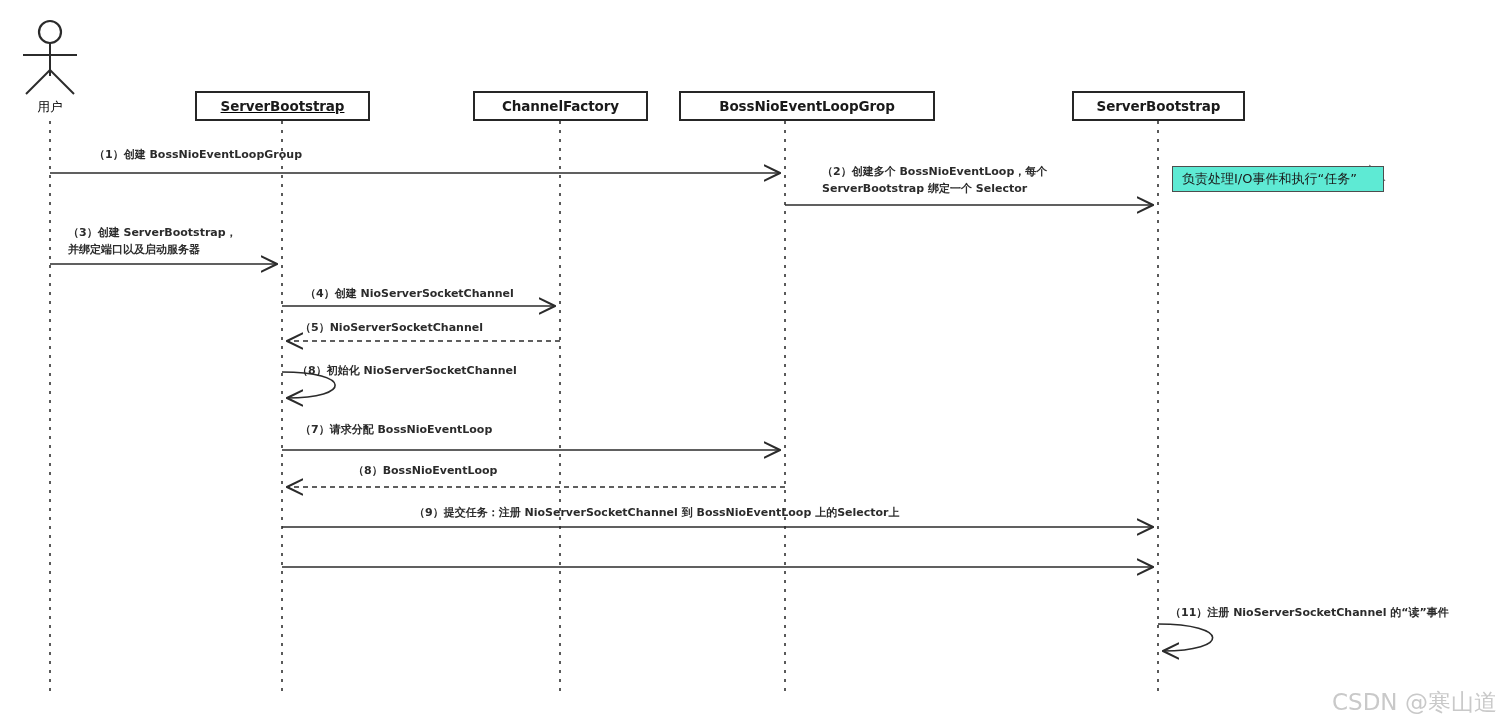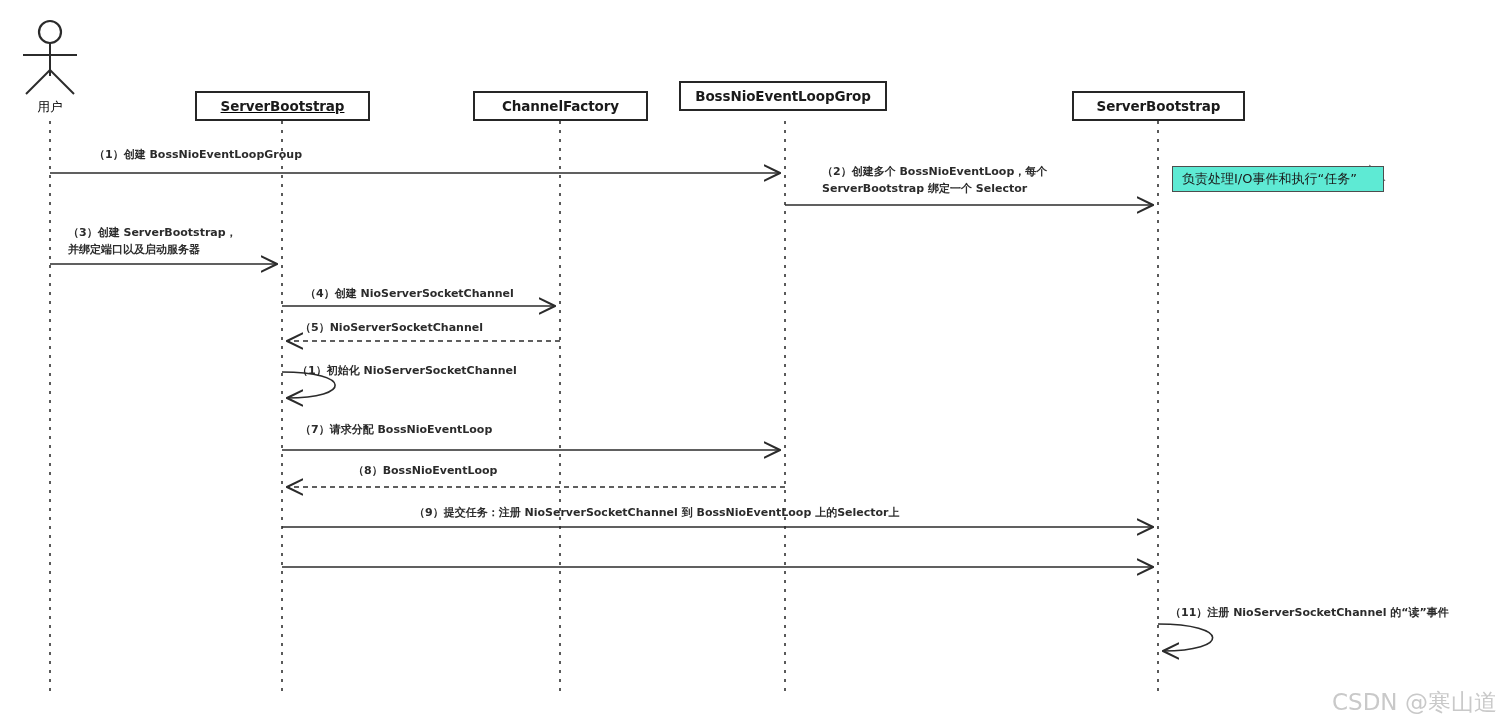--- a/index.html
+++ b/index.html
@@ -150,21 +150,21 @@
   </svg>
 
   <div class="lifeline-box" style="left:195px; top:91px; width:175px;text-decoration:underline;">
     <span>ServerBootstrap</span>
   </div>
 
   <div class="lifeline-box" style="left:473px; top:91px; width:175px;">
     <span>ChannelFactory</span>
   </div>
 
-  <div class="lifeline-box" style="left:679px; top:81px; width:208px;text-align:right;">
+  <div class="lifeline-box" style="left:679px; top:91px; width:256px;text-align:right;">
     <span>BossNioEventLoopGrop</span>
   </div>
 
   <div class="lifeline-box" style="left:1072px; top:91px; width:173px;">
     <span>ServerBootstrap</span>
   </div>
 
   <div class="actor-label" style="left:20px; top:99px; width:60px;">用户</div>
 
   <div class="msg-label" style="left:94px; top:146px;">（1）创建 BossNioEventLoopGroup</div>
@@ -176,21 +176,21 @@
 
   <div class="msg-label" style="left:68px; top:224px;">
     <div>（3）创建 ServerBootstrap，</div>
     <div>并绑定端口以及启动服务器</div>
   </div>
 
   <div class="msg-label" style="left:305px; top:285px;">（4）创建 NioServerSocketChannel</div>
 
   <div class="msg-label" style="left:300px; top:319px;">（5）NioServerSocketChannel</div>
 
-  <div class="msg-label" style="left:297px; top:362px;">（1）初始化 NioServerSocketChannel</div>
+  <div class="msg-label" style="left:297px; top:362px;">（8）初始化 NioServerSocketChannel</div>
 
   <div class="msg-label" style="left:300px; top:421px;">（7）请求分配 BossNioEventLoop</div>
 
   <div class="msg-label" style="left:353px; top:462px;">（8）BossNioEventLoop</div>
 
   <div class="msg-label" style="left:414px; top:504px;">（9）提交任务：注册 NioServerSocketChannel 到 BossNioEventLoop 上的Selector上</div>
 
 
   <div class="msg-label" style="left:1170px; top:604px;">（11）注册 NioServerSocketChannel 的“读”事件</div>
 

